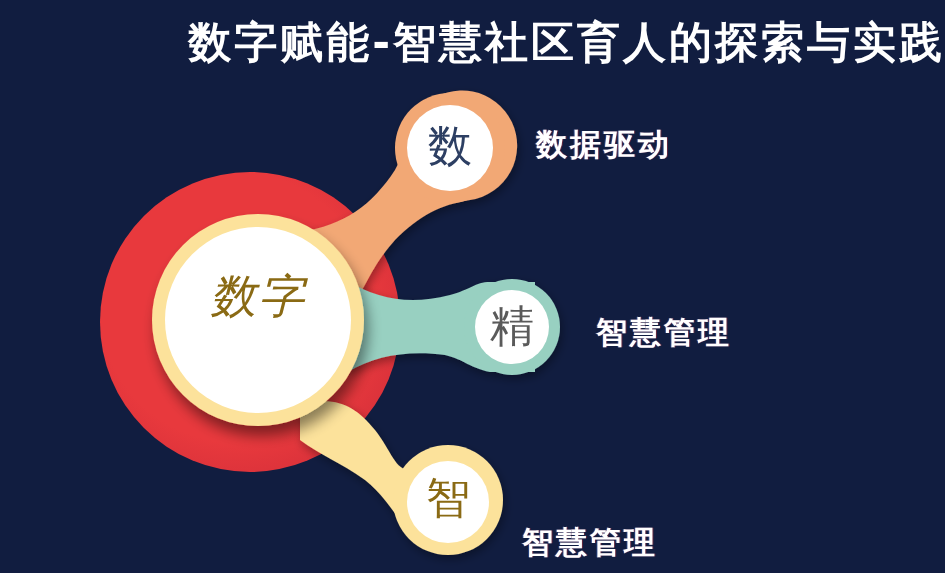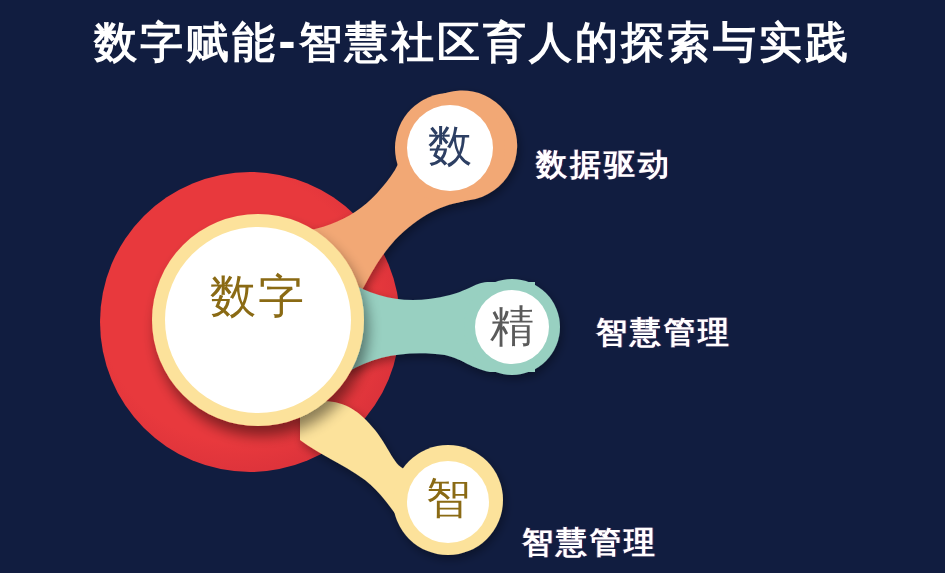--- a/index.html
+++ b/index.html
@@ -4,41 +4,42 @@
   <style>
     html, body { margin: 0; padding: 0; }
     body {
       width: 945px; height: 573px; overflow: hidden;
       background: #111d40;
       position: relative;
       font-family: "DejaVu Sans", "Liberation Sans", sans-serif;
     }
     .title {
       position: absolute; left: 0; top: 14px; width: 945px;
-      text-align: center;
+      text-align: right;
       color: #ffffff;
       font-size: 43px; font-weight: bold;
       letter-spacing: 3px;
       white-space: nowrap;
     }
     svg.diagram { position: absolute; left: 0; top: 0; }
     .node-char {
       position: absolute;
       font-family: "DejaVu Serif", "Liberation Serif", serif;
       text-align: center;
       line-height: 1;
     }
     .center-label {
       position: absolute;
       left: 178px; top: 270px; width: 160px;
       text-align: center;
       font-family: "DejaVu Serif", "Liberation Serif", serif;
       font-size: 46px; line-height: 52px;
       color: #8a6a14;
       letter-spacing: 2px;
+      font-style: italic;
     }
     .branch-label {
       position: absolute;
       color: #ffffff;
       font-size: 31px; font-weight: bold;
       letter-spacing: 3px;
       white-space: nowrap;
       text-shadow: 1px 0 0 rgba(255,60,60,0.35), -1px 0 0 rgba(80,140,255,0.35);
     }
   </style>
@@ -128,15 +129,15 @@
 </svg>
 
 <div class="center-label">
   <div>数字</div>
 </div>
 
 <div class="node-char" style="left:410px; top:124px; width:80px; font-size:44px; color:#2d3f63;">数</div>
 <div class="node-char" style="left:474px; top:304px; width:76px; font-size:44px; color:#5a5a5a;">精</div>
 <div class="node-char" style="left:408px; top:476px; width:80px; font-size:44px; color:#8a6a14;">智</div>
 
-<div class="branch-label" style="left:536px; top:124px;margin-top:20px;">数据驱动</div>
+<div class="branch-label" style="left:536px; top:124px;">数据驱动</div>
 <div class="branch-label" style="left:596px; top:312px;">智慧管理</div>
 <div class="branch-label" style="left:522px; top:522px;">智慧管理</div>
 
 </body></html>

